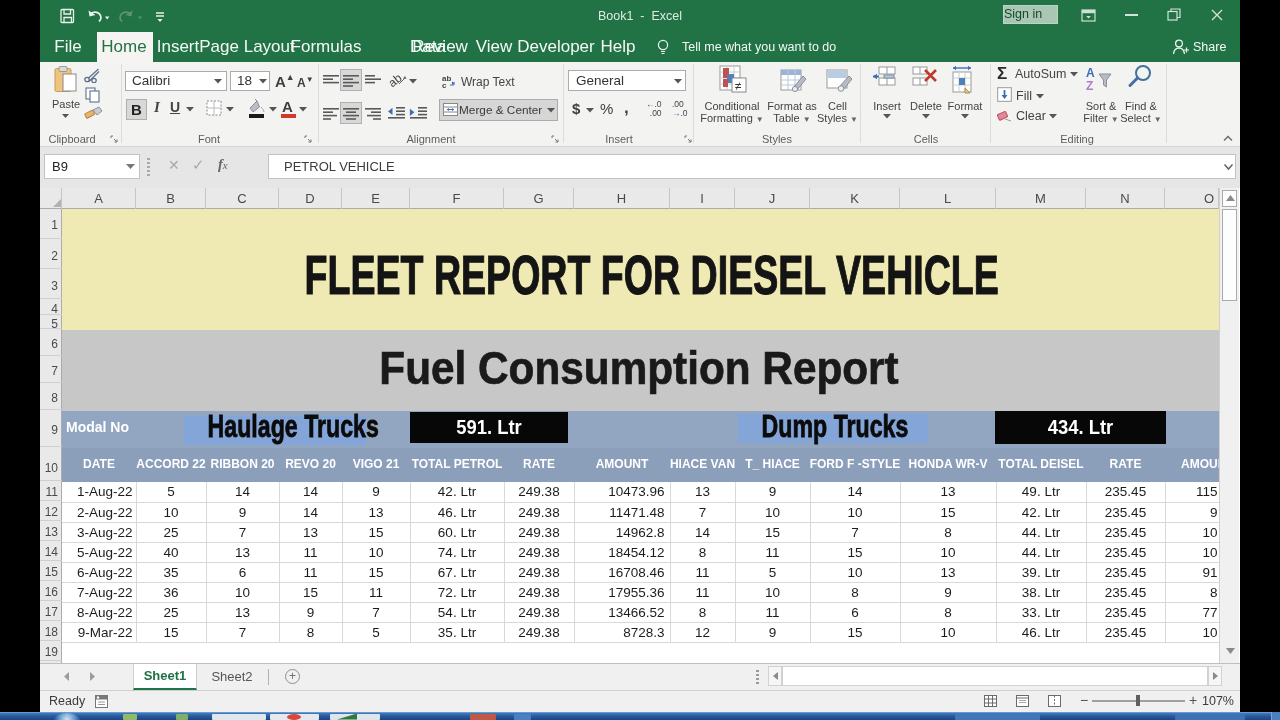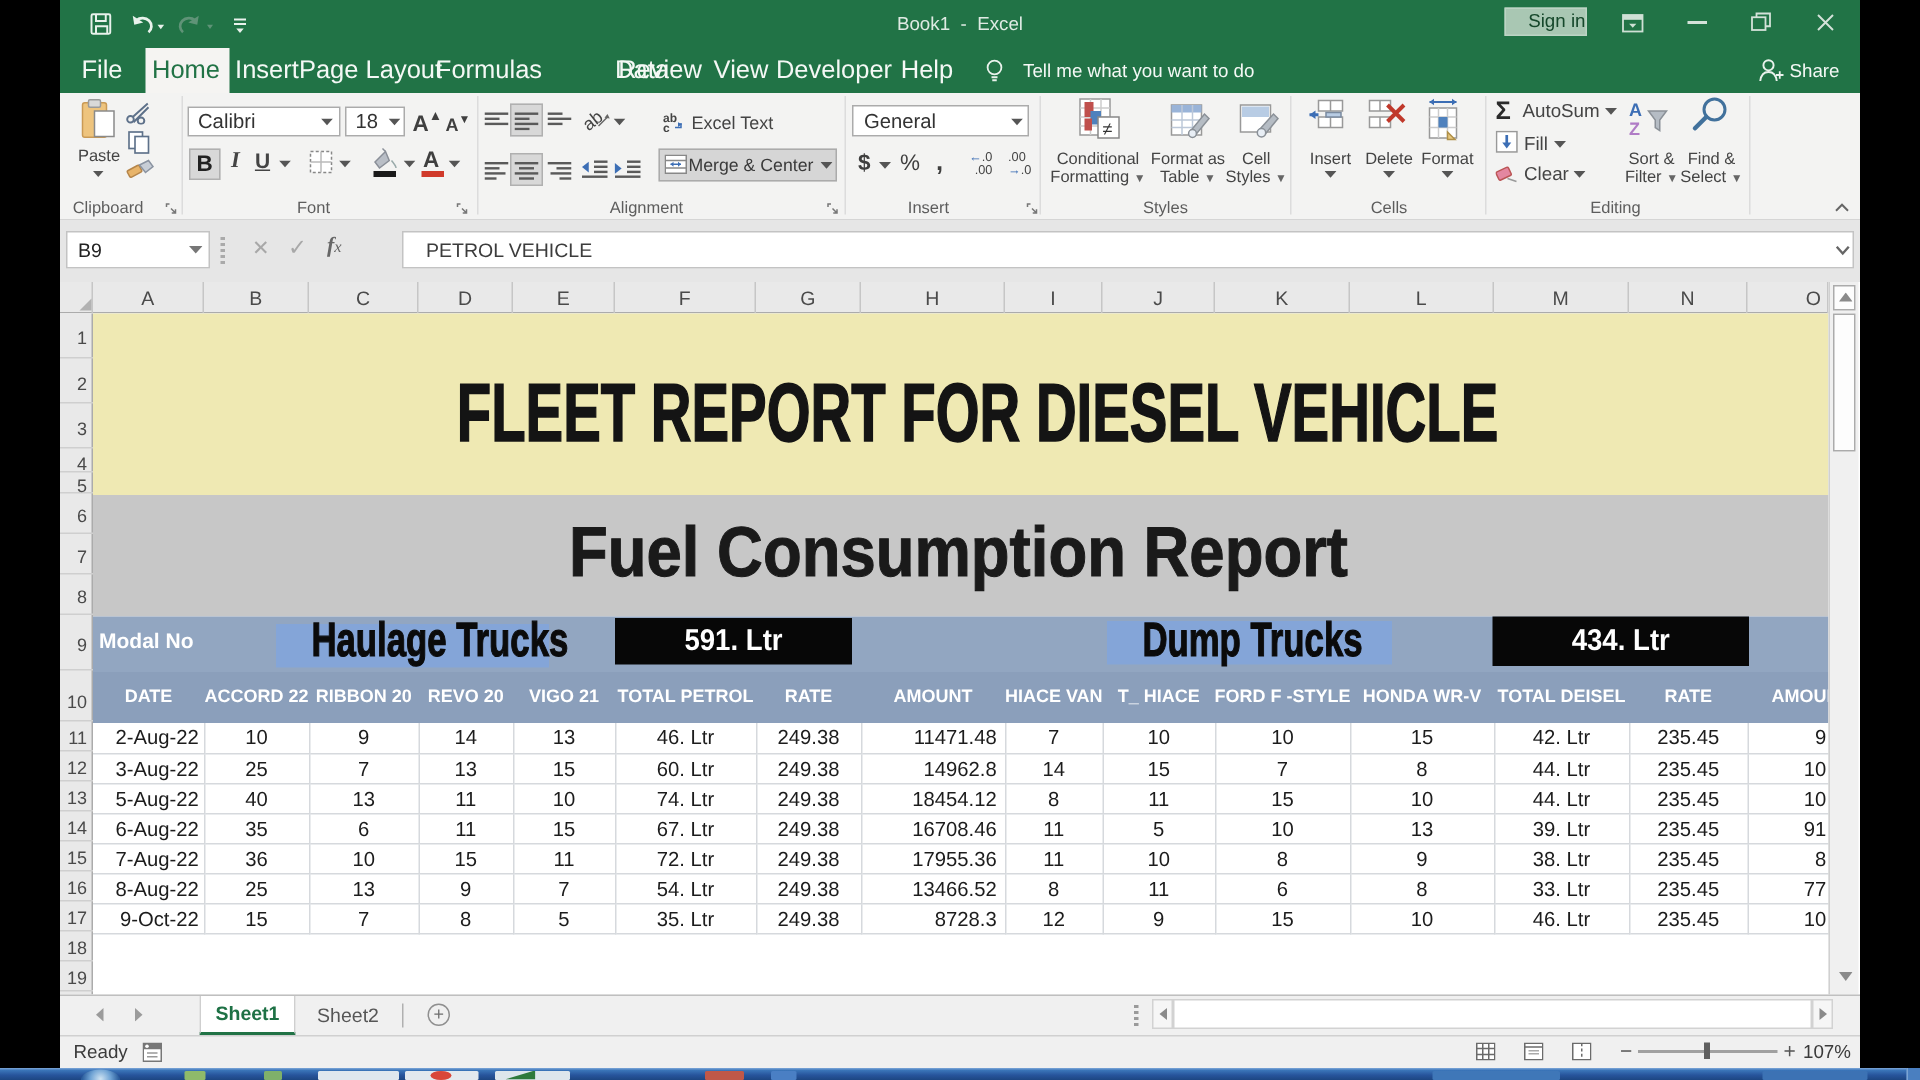--- a/index.html
+++ b/index.html
@@ -27,21 +27,21 @@
       <path d="M39 13.5 A5.5 5 0 1 0 31 5.5" stroke="#e9f2ec" fill="none" stroke-width="1.8"></path>
       <path d="M28.5 2.5 L29.5 8.5 L35.5 7" fill="#e9f2ec"></path>
       <path d="M45 8.5l4.4 0-2.2 3z" fill="#e9f2ec"></path>
       <path d="M62 13.5 A5.5 5 0 1 1 70 5.5" stroke="#5f9377" fill="none" stroke-width="1.8"></path>
       <path d="M72.5 2.5 L71.5 8.5 L65.5 7" fill="#5f9377"></path>
       <path d="M78 8.5l4 0-2 2.8z" fill="#5f9377"></path>
       <path d="M96 5h8M96 8h8" stroke="#e9f2ec" stroke-width="1.4"></path>
       <path d="M97.5 11l5 0-2.5 3z" fill="#e9f2ec"></path>
     </svg>
 <div class="ab ctr" style="left:0;top:0;width:1200px;height:32px;line-height:32px;font-size:12.5px;color:#dfeae3">Book1&nbsp; -&nbsp; Excel</div>
-<div class="ab" style="left:963px;top:5px;width:55px;height:19px;background:#a9c7b3;border:1px solid #bcd4c4;text-align:right;line-height:17px;font-size:12.5px;color:#16482b">Sign in</div>
+<div class="ab" style="left:963px;top:5px;width:55px;height:19px;background:#a9c7b3;border:1px solid #bcd4c4;text-align:left;line-height:17px;font-size:12.5px;color:#16482b">Sign in</div>
 <svg class="ab" style="left:1041px;top:9px" width="15" height="13" viewBox="0 0 15 13">
       <rect x="1" y="1" width="13" height="11" fill="none" stroke="#cfe0d5" stroke-width="1.2"></rect>
       <rect x="1" y="1" width="13" height="3.2" fill="#cfe0d5"></rect>
       <path d="M7.5 9.5l-2.4-2.6h4.8z" fill="#cfe0d5"></path>
     </svg>
 <div class="ab" style="left:1085px;top:14px;width:13px;height:2px;background:#d4e2d9"></div>
 <svg class="ab" style="left:1127px;top:8px" width="14" height="13" viewBox="0 0 14 13">
       <rect x="1" y="3.5" width="9" height="8.5" fill="none" stroke="#d4e2d9" stroke-width="1.2"></rect>
       <path d="M4 3.5V1h9v8.5h-3" fill="none" stroke="#d4e2d9" stroke-width="1.2"></path>
     </svg>
@@ -229,21 +229,21 @@
         <rect x="1" y="11" width="17" height="1.6"></rect>
       </g>
       <path d="M1 3v8l5-4z" fill="#3c6eb5" transform="scale(0.9)"></path>
     </svg>
 <svg class="ab" style="left:402px;top:74px" width="15" height="14" viewBox="0 0 15 14">
       <text x="0" y="7" font-size="8" fill="#444" font-weight="bold">ab</text>
       <text x="0" y="14" font-size="8" fill="#444" font-weight="bold">c</text>
       <path d="M8 11h4V8" stroke="#3c6eb5" fill="none"></path>
       <path d="M10 13l3-2-3-1.6z" fill="#3c6eb5" transform="translate(1,-1) scale(0.9)"></path>
     </svg>
-<div class="ab" style="left:421px;top:75px;font-size:12px;color:#444">Excel Text</div>
+<div class="ab" style="left:421px;top:75px;font-size:12px;color:#444">Wrap Text</div>
 <div class="ab" style="left:399px;top:99px;width:119px;height:22px;background:#d6d6d6;border:1px solid #ababab"></div>
 <svg class="ab" style="left:403px;top:103px" width="15" height="13" viewBox="0 0 15 13">
       <rect x="0.5" y="0.5" width="14" height="12" fill="#fff" stroke="#888"></rect>
       <path d="M0.5 4h14M0.5 9h14" stroke="#888"></path>
       <path d="M4 6.5h7" stroke="#3c6eb5"></path>
       <path d="M4 6.5l2-1.6v3.2zM11 6.5l-2-1.6v3.2z" fill="#3c6eb5"></path>
     </svg>
 <div class="ab" style="left:419px;top:103px;font-size:11.8px;color:#3a3a3a">Merge &amp; Center</div>
 <svg class="ab" style="left:507px;top:108px" width="8" height="5" viewBox="0 0 8 5">
       <path d="M0 0l4 4.5L8 0z" fill="#555"></path>
@@ -451,20 +451,37 @@
         <col style="width:96px">
         <col style="width:65px">
         <col style="width:75px">
         <col style="width:90px">
         <col style="width:96px">
         <col style="width:90px">
         <col style="width:79px">
         <col style="width:54px">
       </colgroup>
 <tbody>
+        <tr>
+          <td class="rd">1-Aug-22</td>
+          <td class="c">5</td>
+          <td class="c">14</td>
+          <td class="c">14</td>
+          <td class="c">9</td>
+          <td class="c">42. Ltr</td>
+          <td class="c">249.38</td>
+          <td class="r">10473.96</td>
+          <td class="c">13</td>
+          <td class="c">9</td>
+          <td class="c">14</td>
+          <td class="c">13</td>
+          <td class="c">49. Ltr</td>
+          <td class="c">235.45</td>
+          <td class="rr">115</td>
+        </tr>
 <tr>
           <td class="rd">2-Aug-22</td>
           <td class="c">10</td>
           <td class="c">9</td>
           <td class="c">14</td>
           <td class="c">13</td>
           <td class="c">46. Ltr</td>
           <td class="c">249.38</td>
           <td class="r">11471.48</td>
           <td class="c">7</td>
@@ -554,21 +571,21 @@
           <td class="r">13466.52</td>
           <td class="c">8</td>
           <td class="c">11</td>
           <td class="c">6</td>
           <td class="c">8</td>
           <td class="c">33. Ltr</td>
           <td class="c">235.45</td>
           <td class="rr">77</td>
         </tr>
 <tr>
-          <td class="rd">9-Oct-22</td>
+          <td class="rd">9-Mar-22</td>
           <td class="c">15</td>
           <td class="c">7</td>
           <td class="c">8</td>
           <td class="c">5</td>
           <td class="c">35. Ltr</td>
           <td class="c">249.38</td>
           <td class="r">8728.3</td>
           <td class="c">12</td>
           <td class="c">9</td>
           <td class="c">15</td>

